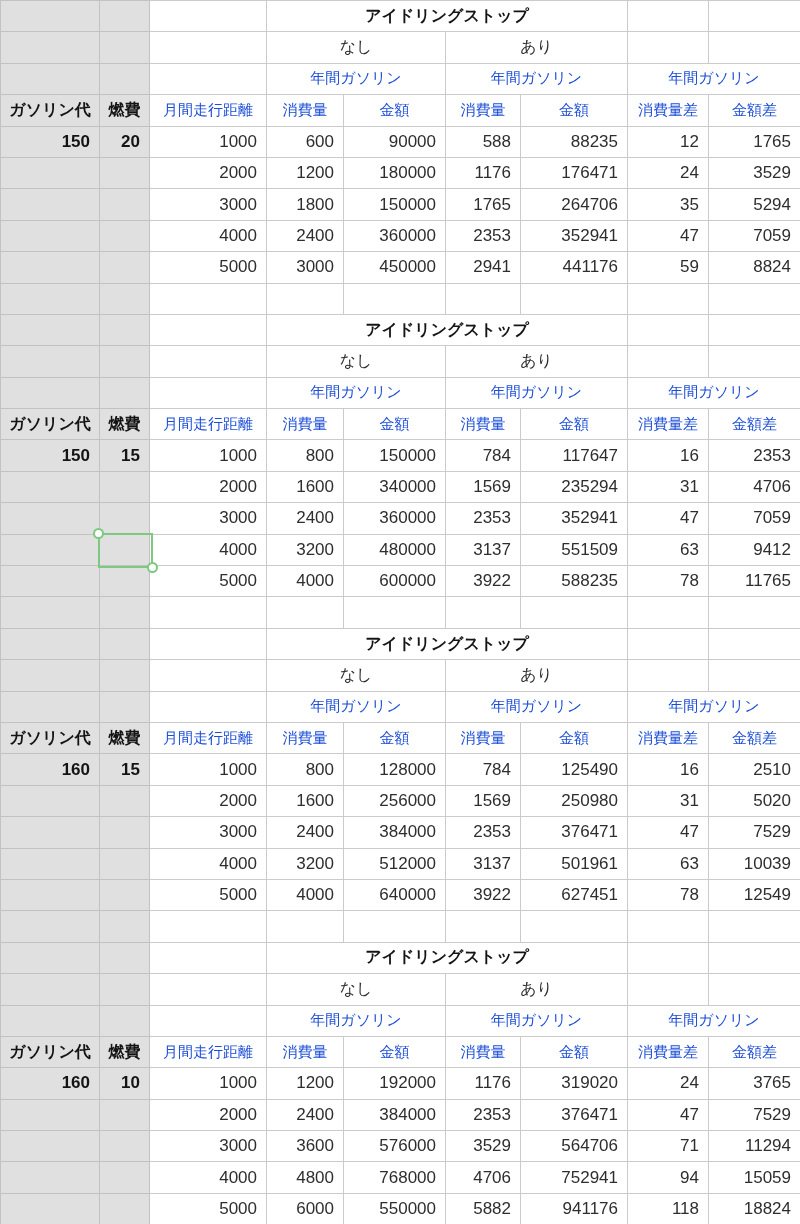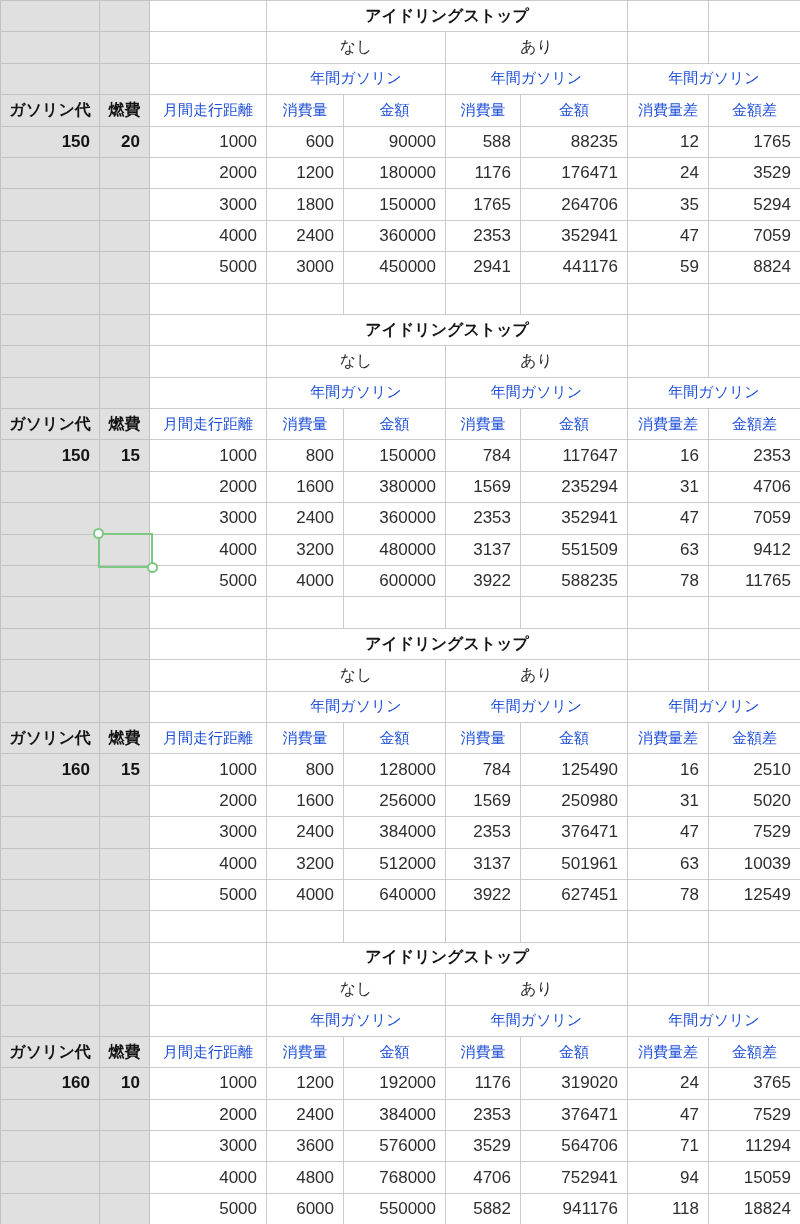--- a/index.html
+++ b/index.html
@@ -206,21 +206,21 @@
           <td class="num">784</td>
           <td class="num">117647</td>
           <td class="num">16</td>
           <td class="num">2353</td>
         </tr>
         <tr>
           <td class="g"></td>
           <td class="g"></td>
           <td class="num">2000</td>
           <td class="num">1600</td>
-          <td class="num">380000</td>
+          <td class="num">340000</td>
           <td class="num">1569</td>
           <td class="num">235294</td>
           <td class="num">31</td>
           <td class="num">4706</td>
         </tr>
         <tr>
           <td class="g"></td>
           <td class="g"></td>
           <td class="num">3000</td>
           <td class="num">2400</td>

